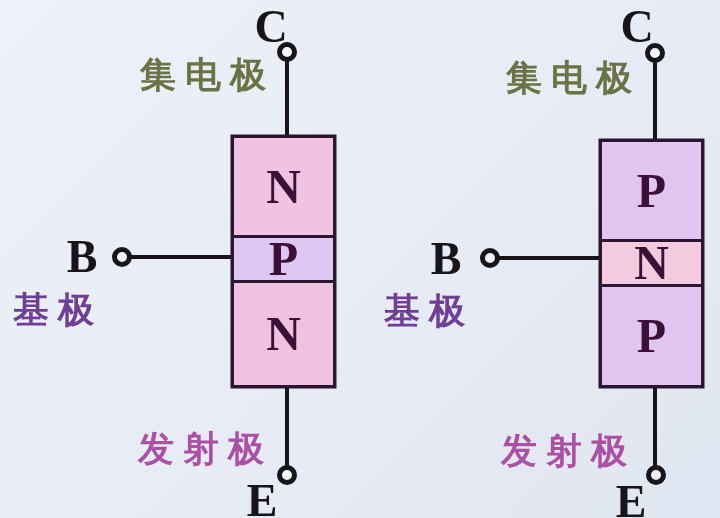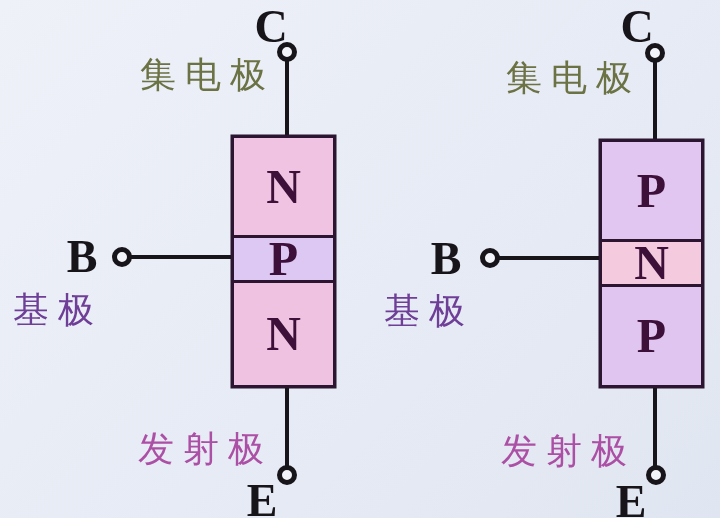--- a/index.html
+++ b/index.html
@@ -9,21 +9,21 @@
     font-family:"Liberation Serif", serif;
   }
   
   .term-letter{
     position:absolute;font-size:46px;font-weight:bold;color:#17141a;
     line-height:1;width:60px;text-align:center;
   }
   
   .cjk-label{
     position:absolute;font-size:36px;line-height:1;letter-spacing:9px;
-    font-weight:normal;white-space:nowrap;text-align:right;
+    font-weight:bold;white-space:nowrap;text-align:right;
   }
   
   .wire-v{position:absolute;width:4px;background:#17141a;}
   .wire-h{position:absolute;height:4px;background:#17141a;}
   
   .ring{
     position:absolute;width:10px;height:10px;border:5px solid #17141a;
     border-radius:50%;background:#f2f4fa;
   }
   

